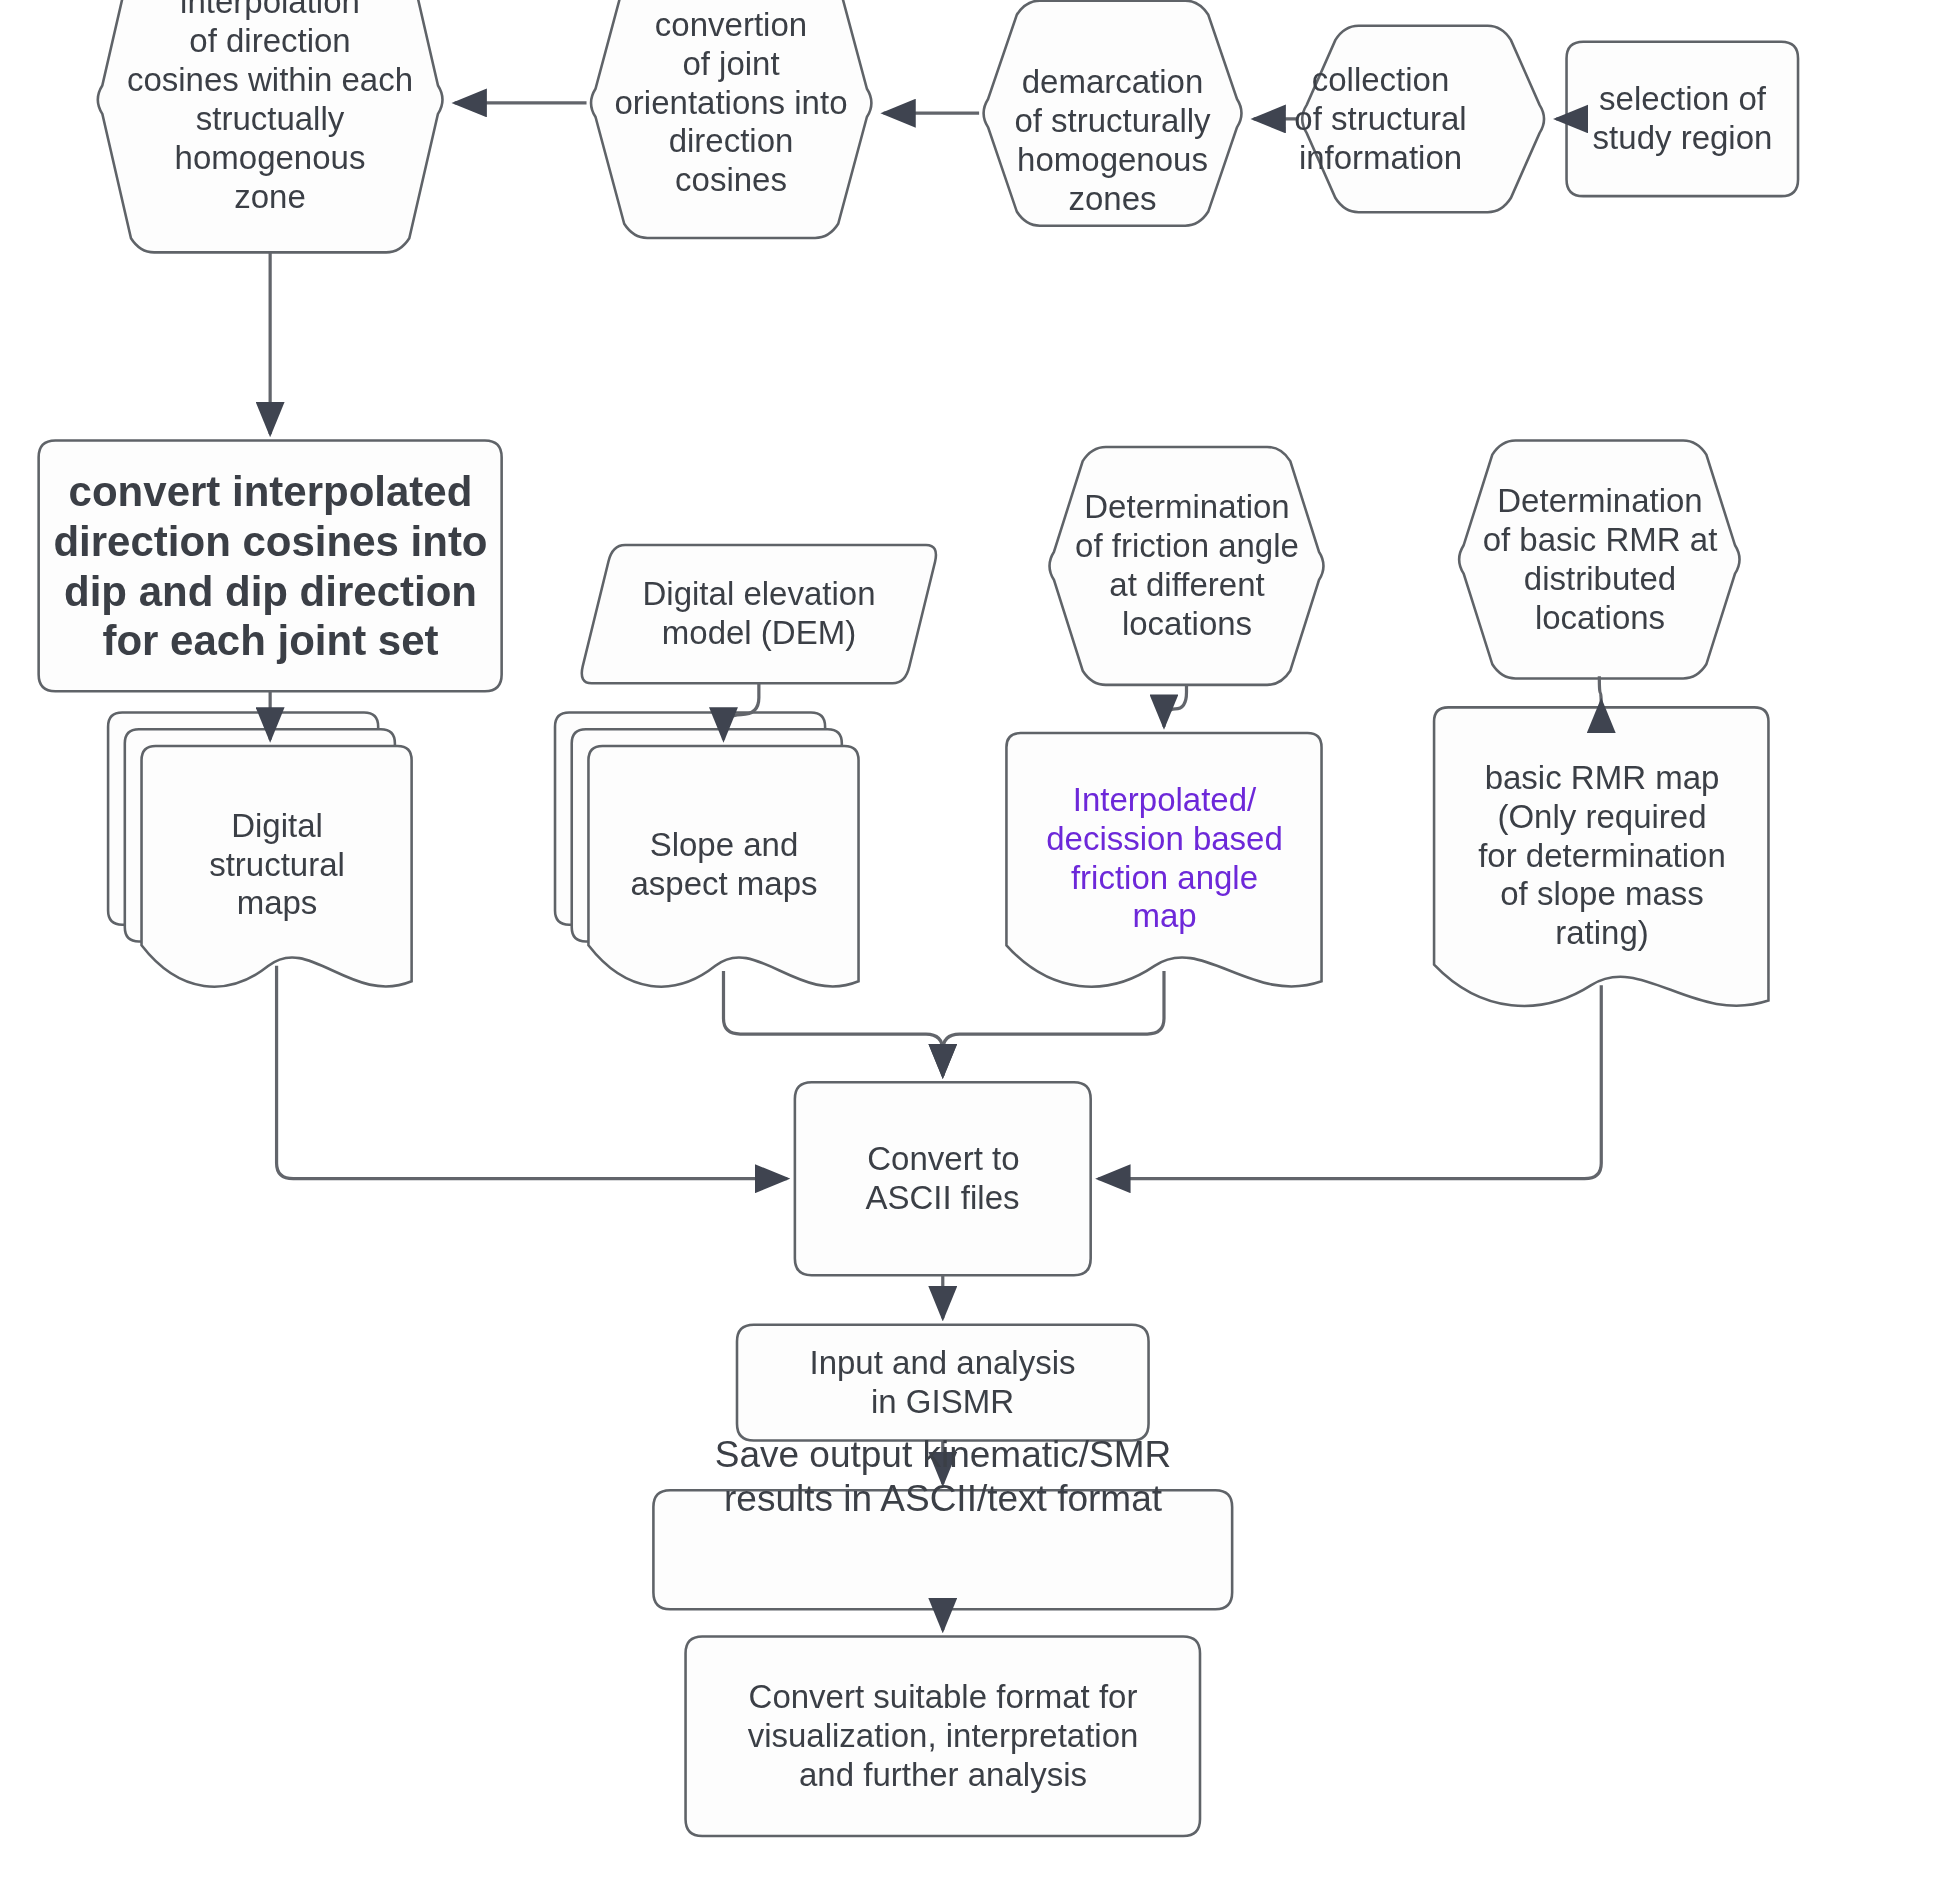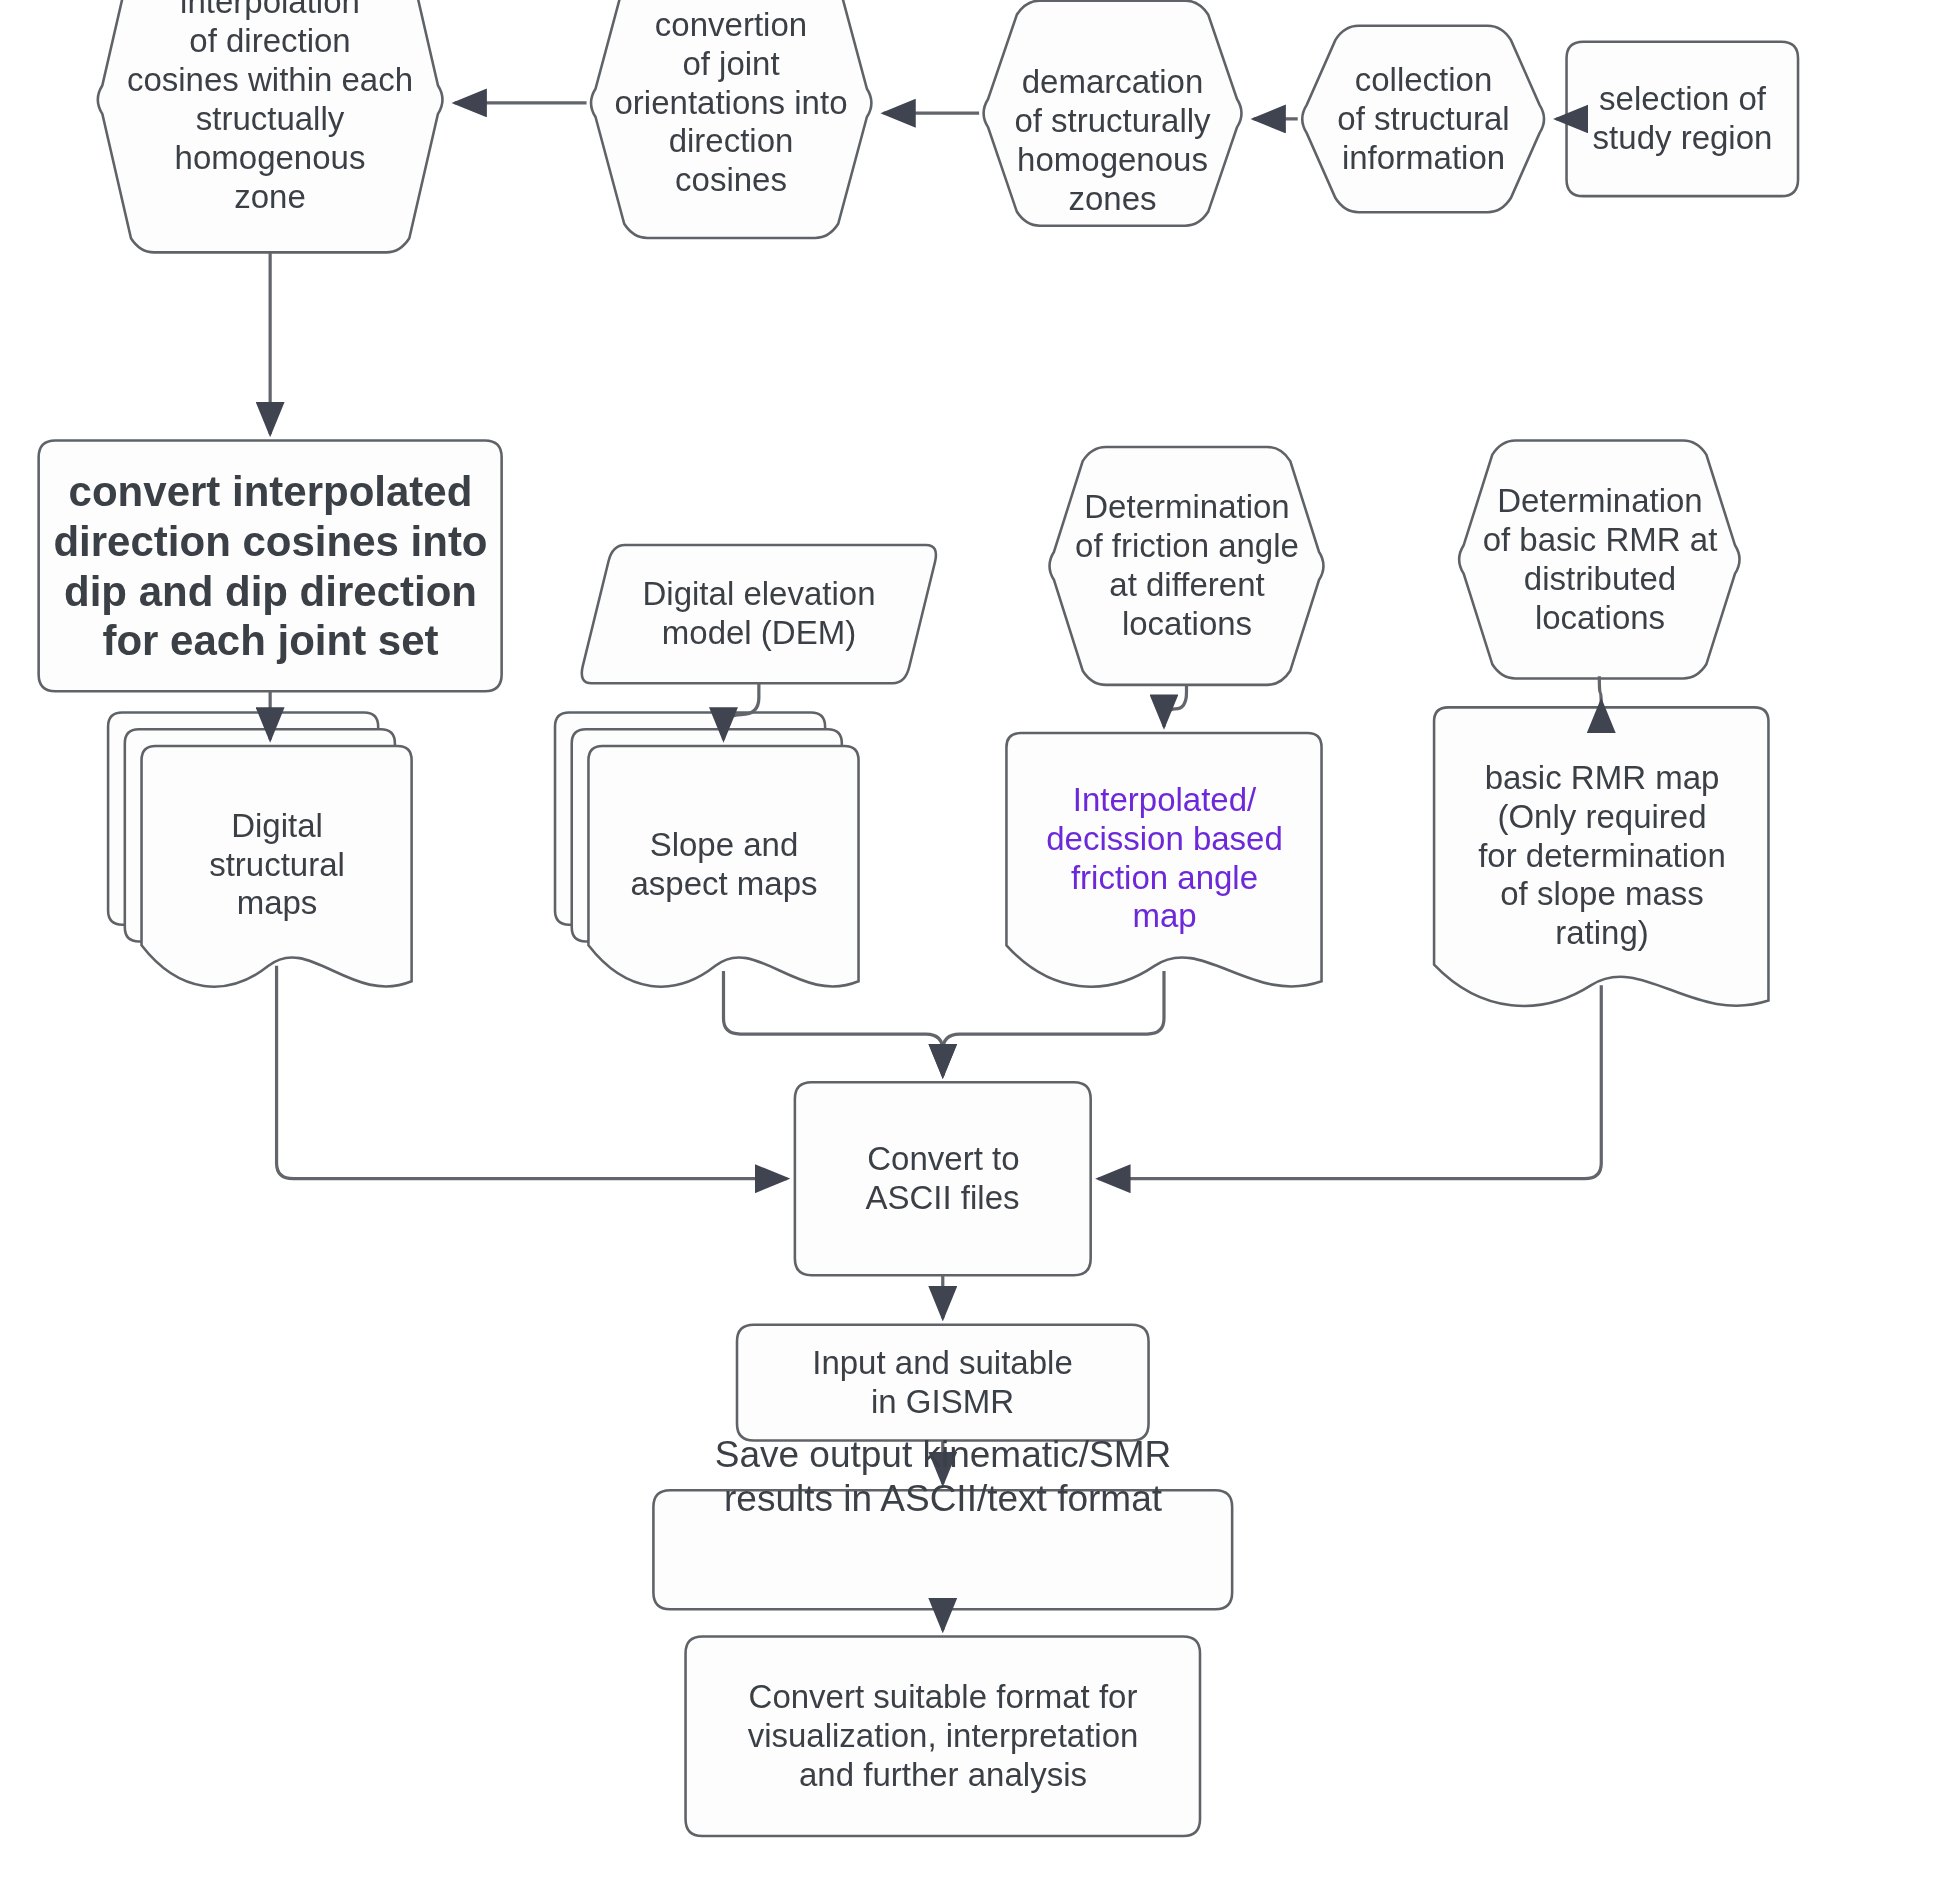--- a/index.html
+++ b/index.html
@@ -213,21 +213,21 @@
            L 1492 1608 Q 1466 1608 1466 1634 L 1466 1673" class="edge" marker-end="url(#ah)"></path>
         <path d="M 2490 1532 L 2490 1809 Q 2490 1833 2464 1833 L 1708 1833" class="edge" marker-end="url(#ah)"></path>
         <path d="M 1466 1983 L 1466 2050" class="edge" marker-end="url(#ah)"></path>
         <path d="M 1466 2240 L 1466 2307.5" class="edge" marker-end="url(#ah)"></path>
         <path d="M 1466 2502.5 L 1466 2535" class="edge" marker-end="url(#ah)"></path>
       </g>
   </svg>
   <div id="label-layer">
       <div class="lbl" style="left: 1577px; top: 42px; width: 211px; height: 154px; font-size: 33px; color: rgb(59, 63, 70);">selection of
 study region</div>
-      <div class="lbl" style="left: 1324px; top: 26px; width: 199px; height: 187px; font-size: 33px; color: rgb(59, 63, 70);">collection
+      <div class="lbl" style="left: 1281px; top: 26px; width: 199px; height: 187px; font-size: 33px; color: rgb(59, 63, 70);">collection
 of structural
 information</div>
       <div class="lbl" style="left: 1005px; top: 0.6px; width: 215px; height: 280px; font-size: 33px; color: rgb(59, 63, 70);">demarcation
 of structurally
 homogenous
 zones</div>
       <div class="lbl" style="left: 612px; top: -32px; width: 238px; height: 270px; font-size: 33px; color: rgb(59, 63, 70);">convertion
 of joint
 orientations into
 direction
@@ -261,21 +261,21 @@
 decission based
 friction angle
 map</div>
       <div class="lbl" style="left: 1445px; top: 708px; width: 314px; height: 296px; font-size: 33px; color: rgb(59, 63, 70);">basic RMR map
 (Only required
 for determination
 of slope mass
 rating)</div>
       <div class="lbl" style="left: 805px; top: 1082px; width: 275px; height: 193px; font-size: 33px; color: rgb(59, 63, 70); text-align: right;">Convert to
 ASCII files</div>
-      <div class="lbl" style="left: 747px; top: 1325px; width: 391px; height: 116px; font-size: 33px; color: rgb(59, 63, 70);">Input and suitable
+      <div class="lbl" style="left: 747px; top: 1325px; width: 391px; height: 116px; font-size: 33px; color: rgb(59, 63, 70);">Input and analysis
 in GISMR</div>
       <div class="lbl" style="left: 664px; top: 1417px; width: 558px; height: 119px; font-size: 37px; color: rgb(59, 63, 70);">Save output kinematic/SMR
 results in ASCII/text format</div>
       <div class="lbl" style="left: 696px; top: 1637px; width: 494px; height: 199px; font-size: 33px; color: rgb(59, 63, 70);">Convert suitable format for
 visualization, interpretation
 and further analysis</div>
     </div>
 </div>
 
 

